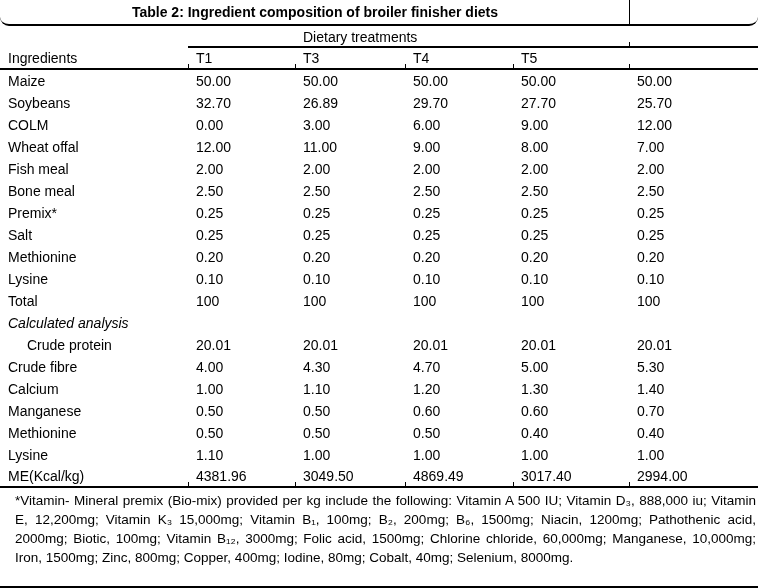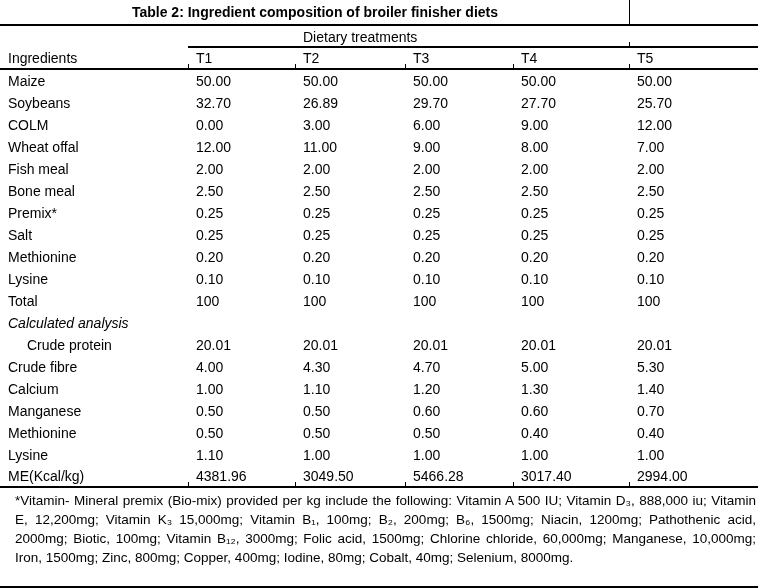--- a/index.html
+++ b/index.html
@@ -10,20 +10,21 @@
     font-family:"Liberation Sans","DejaVu Sans",sans-serif;
     color:#000;
     font-size:14px;
     overflow:hidden;
   }
   
   .title-row{
     position:relative;
     height:24px;
     border-bottom:2px solid #000;
+    border-radius:9px;
   }
   .title{
     position:absolute;left:0;top:2px;width:630px;
     text-align:center;
     font-weight:bold;
     font-size:14px;
     line-height:20px;
   }
   .title-divider{
     position:absolute;left:629px;top:0;width:1px;height:24px;background:#000;
@@ -90,21 +91,20 @@
   </div>
 
   <div class="dietary-row">
     <span>Dietary treatments</span>
   </div>
   <div class="dietary-rule"></div>
 
   <div class="tr header">
     <div class="td">Ingredients</div>
     <div class="td">T1</div>
-    <div class="td">T2</div>
     <div class="td">T3</div>
     <div class="td">T4</div>
     <div class="td">T5</div>
   </div>
 
   <div class="tr">
     <div class="td">Maize</div>
     <div class="td">50.00</div>
     <div class="td">50.00</div>
     <div class="td">50.00</div>
@@ -262,21 +262,21 @@
     <div class="td">1.00</div>
     <div class="td">1.00</div>
     <div class="td">1.00</div>
     <div class="td">1.00</div>
   </div>
 
   <div class="tr last">
     <div class="td">ME(Kcal/kg)</div>
     <div class="td">4381.96</div>
     <div class="td">3049.50</div>
-    <div class="td">5466.28</div>
+    <div class="td">4869.49</div>
     <div class="td">3017.40</div>
     <div class="td">2994.00</div>
   </div>
 
   <div class="footnote">*Vitamin- Mineral premix (Bio-mix) provided per kg include the following: Vitamin A 500 IU; Vitamin D₃, 888,000 iu; Vitamin E, 12,200mg; Vitamin K₃ 15,000mg; Vitamin B₁, 100mg; B₂, 200mg; B₆, 1500mg; Niacin, 1200mg; Pathothenic acid, 2000mg; Biotic, 100mg; Vitamin B₁₂, 3000mg; Folic acid, 1500mg; Chlorine chloride, 60,000mg; Manganese, 10,000mg; Iron, 1500mg; Zinc, 800mg; Copper, 400mg; Iodine, 80mg; Cobalt, 40mg; Selenium, 8000mg.</div>
 
   <div class="tick" style="left:629px;top:42px;"></div>
   <div class="tick" style="left:188px;top:64px;"></div>
   <div class="tick" style="left:295px;top:64px;"></div>
   <div class="tick" style="left:405px;top:64px;"></div>

